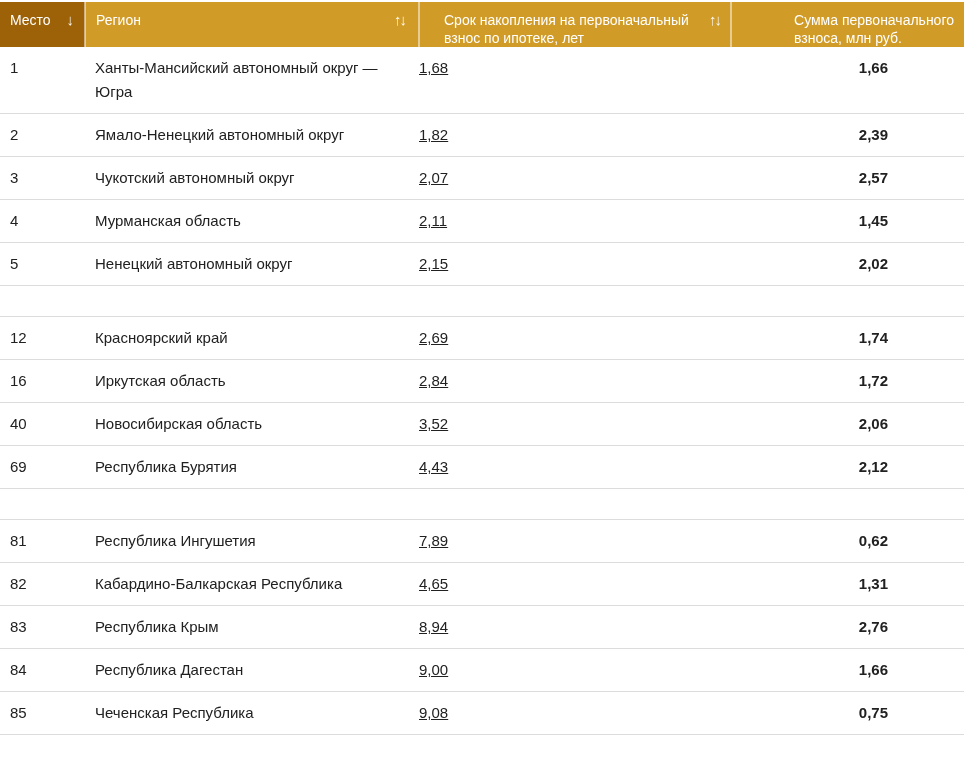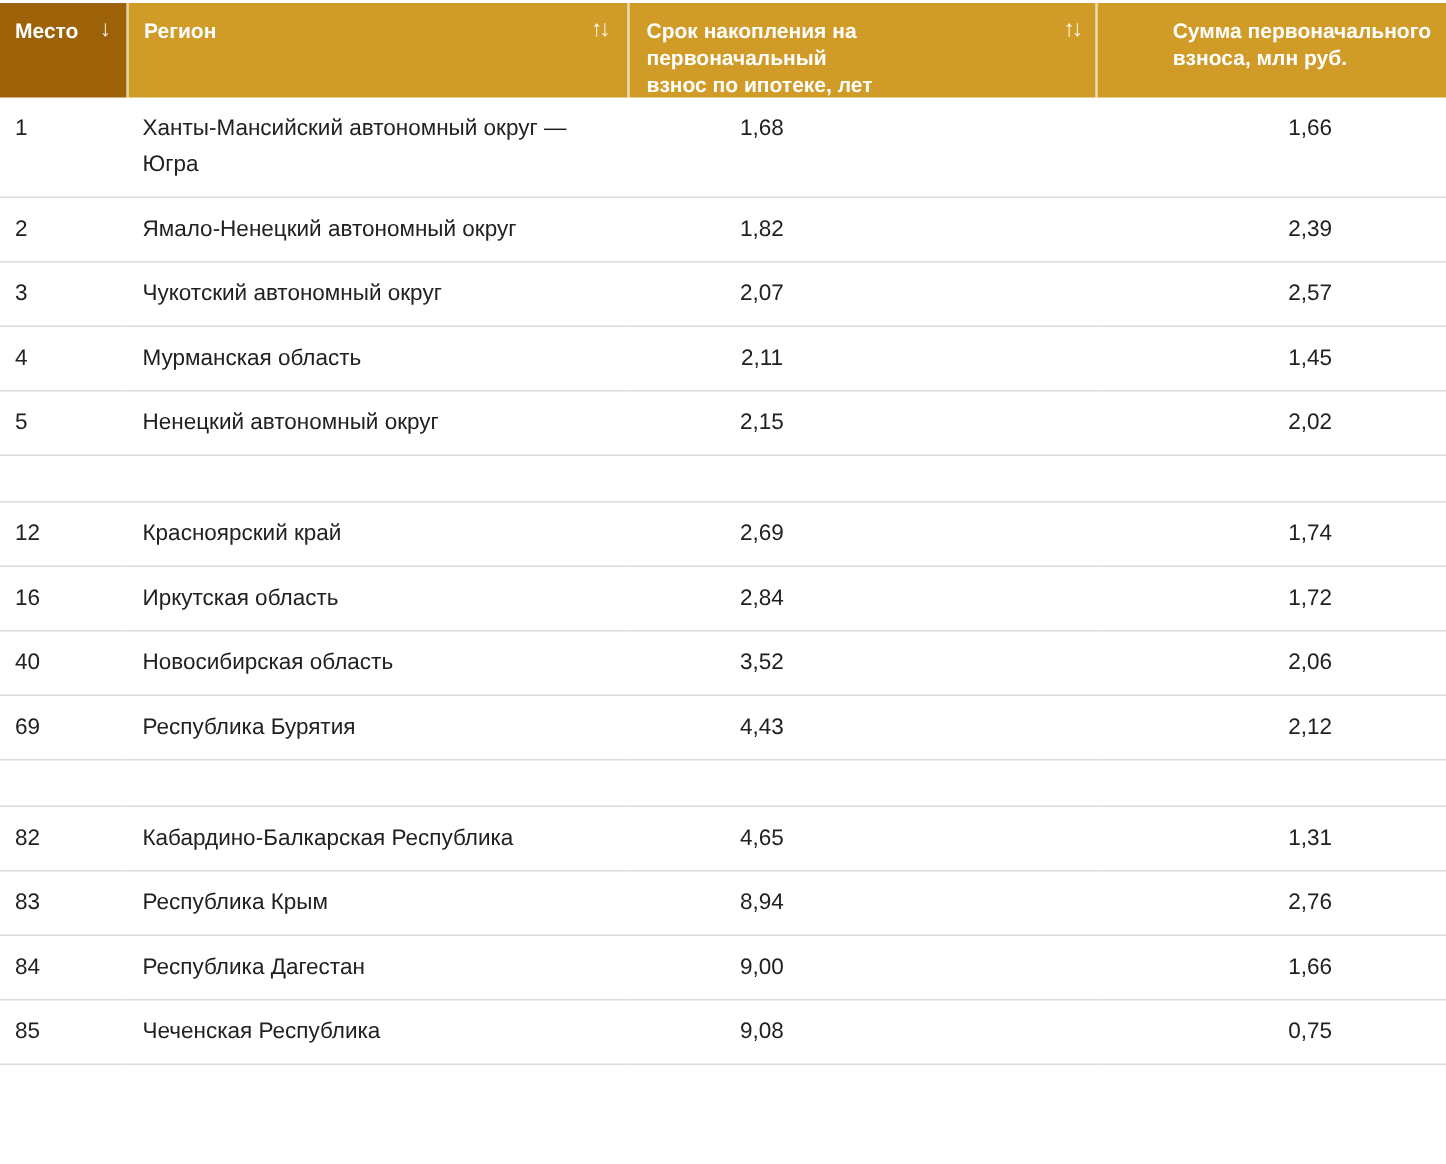--- a/index.html
+++ b/index.html
@@ -32,24 +32,24 @@
   thead th + th { border-left: 2px solid rgba(255,255,255,0.5); }
 
   .th-inner {
     display: flex;
     justify-content: space-between;
     align-items: flex-start;
     line-height: 18px;
   }
   th.c-place  .th-inner { padding: 9px 12px 0 10px; }
   th.c-region .th-inner { padding: 9px 13px 0 10px; gap: 48px; }
-  th.c-term   .th-inner { padding: 9px 10px 0 11px; gap: 12px; }
+  th.c-term   .th-inner { padding: 9px 10px 0 24px; gap: 12px; }
   th.c-sum    .th-inner { padding: 9px 10px 0 18px; justify-content: flex-end; }
 
-  .th-label { white-space: pre-line; font-weight: bold; }
+  .th-label { white-space: pre-line; }
   .sort-icon {
     font-size: 15px;
     line-height: 18px;
     letter-spacing: -2px;
     color: rgba(255,255,255,0.92);
     flex: none;
     padding-left: 8px;
   }
 
   
@@ -57,22 +57,22 @@
     vertical-align: top;
     border-bottom: 1px solid var(--row-line, #dcdcdc);
     font-size: 15px;
     line-height: 24px;
     color: var(--text, #212121);
     padding: 9px 0 9px 0;
   }
   td.place  { padding-left: 10px; }
   td.region { padding-left: 10px; }
   td.region span { white-space: pre-line; }
-  td.term   { text-align: center; padding-right: 134px; }
-  td.sum    { text-align: right; padding-right: 76px; }
+  td.term   { text-align: left; padding-right: 134px; text-decoration: underline; }
+  td.sum    { text-align: right; padding-right: 76px; font-weight: bold; }
 
   tr.spacer td { height: 30px; padding: 0; }
 </style>
 </head>
 <body>
 
 <table class="rank-table">
   <colgroup>
     <col style="width:85px">
     <col style="width:334px">
@@ -174,20 +174,26 @@
     <td class="place"><span>69</span></td>
     <td class="region"><span>Республика Бурятия</span></td>
     <td class="term"><span>4,43</span></td>
     <td class="sum"><span>2,12</span></td>
   </tr>
 
   <tr class="spacer">
     <td colspan="4"></td>
   </tr>
 
+  <tr>
+    <td class="place"><span>81</span></td>
+    <td class="region"><span>Республика Ингушетия</span></td>
+    <td class="term"><span>7,89</span></td>
+    <td class="sum"><span>0,62</span></td>
+  </tr>
 
   <tr>
     <td class="place"><span>82</span></td>
     <td class="region"><span>Кабардино-Балкарская Республика</span></td>
     <td class="term"><span>4,65</span></td>
     <td class="sum"><span>1,31</span></td>
   </tr>
 
   <tr>
     <td class="place"><span>83</span></td>

